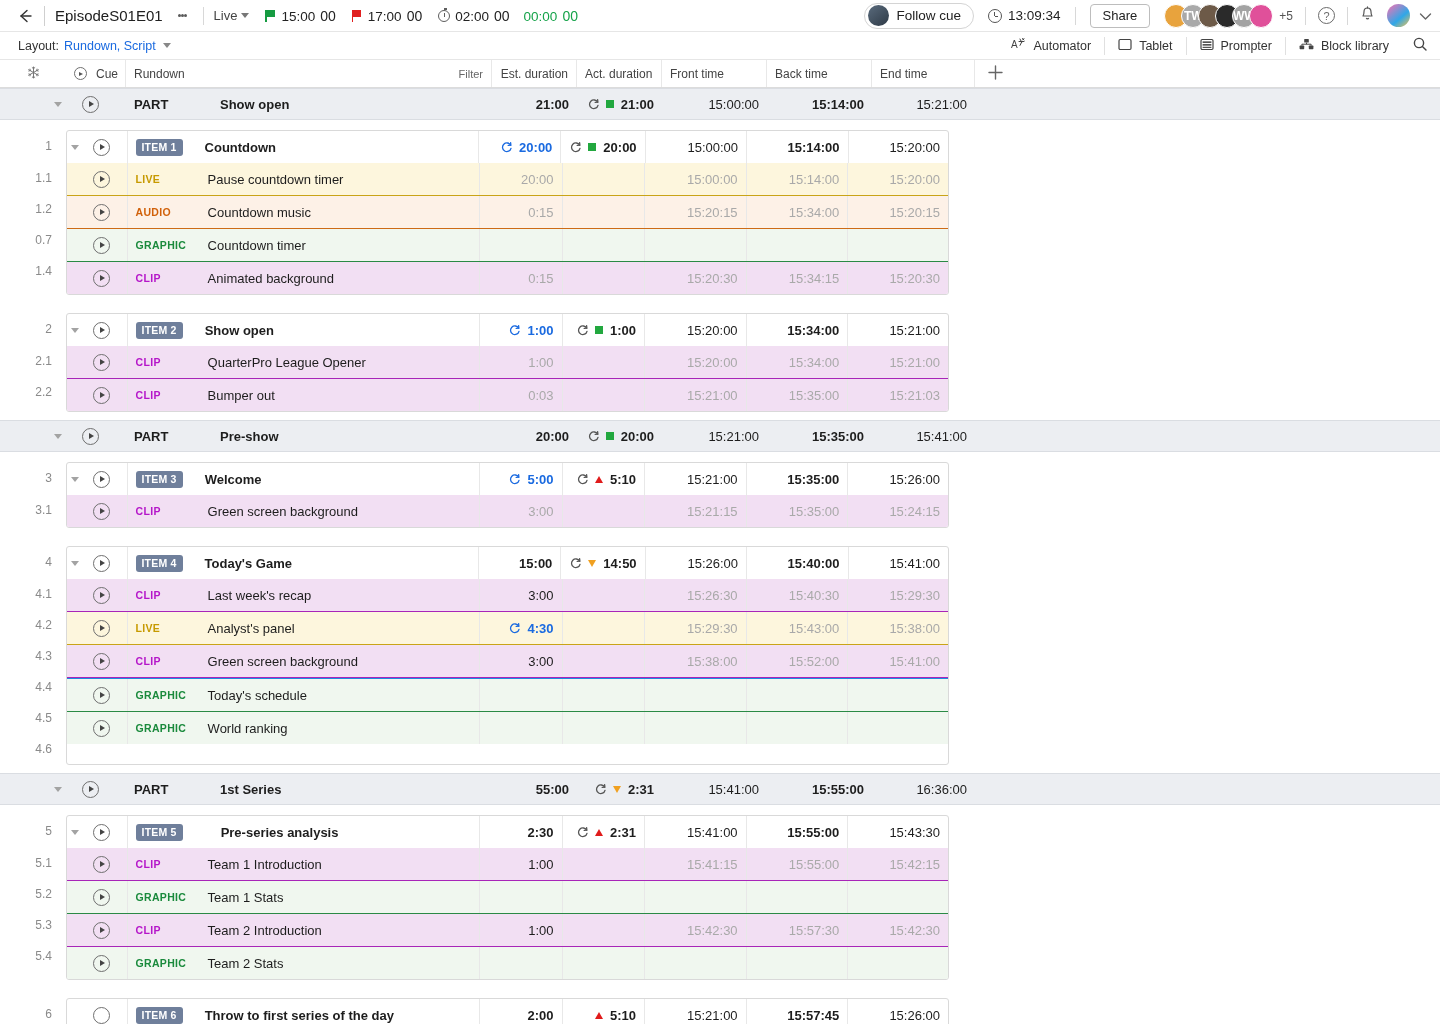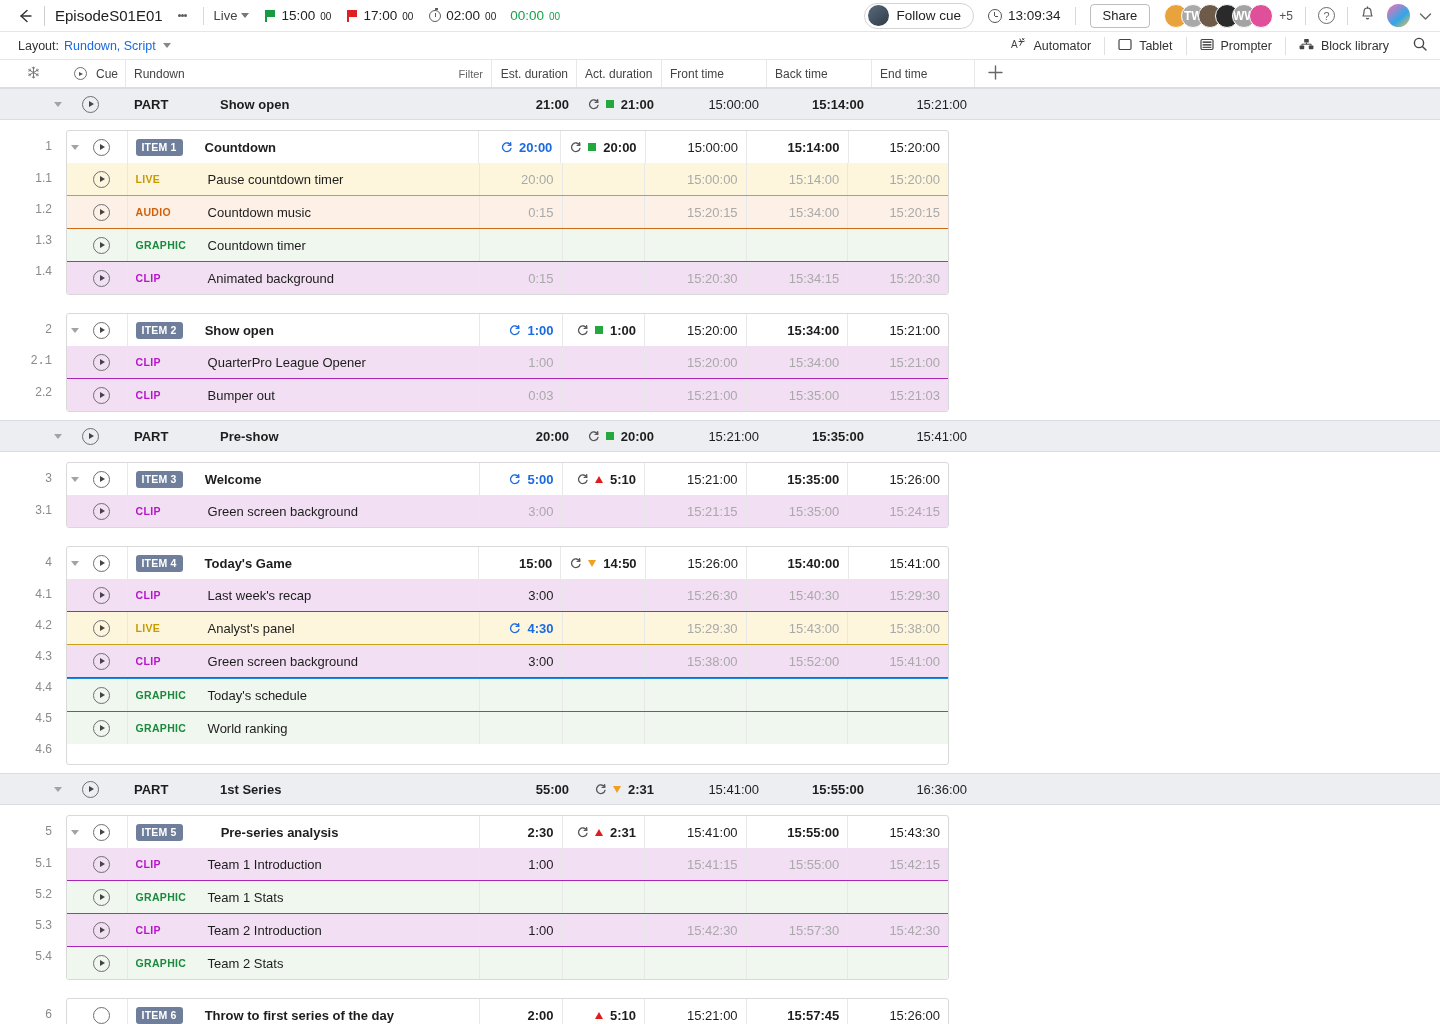--- a/index.html
+++ b/index.html
@@ -27,21 +27,21 @@
   }
   .kebab { width: 20px; height: 22px; display:flex; align-items:center; justify-content:center; margin-left: 10px; }
   .kebab i { display:block; width:3px; height:3px; border-radius:50%; background:#5a5a5a; margin:1px 0; }
   .divider-v { width:1px; height:18px; background:#d8d8d8; margin:0 10px; }
 
   .mode-sel { display:flex; align-items:center; gap:4px; font-size:13px; color:#444; }
   .caret-dn { width:0;height:0;border-left:4px solid transparent;border-right:4px solid transparent;border-top:5px solid #777; }
 
   .timechip { display:flex; align-items:baseline; gap:5px; font-size:13.5px; color:#222; margin-left:16px; }
   .timechip .hm { font-size:13.5px; }
-  .timechip .ss { font-size:10px; }
+  .timechip .ss { font-size:14px; }
   .flag { width:11px; height:12px; position:relative; display:inline-block; align-self:center; }
   .flag::before{content:"";position:absolute;left:0;top:0;width:1.6px;height:12px;background:currentColor;}
   .flag::after{content:"";position:absolute;left:1.6px;top:0.5px;width:8px;height:6.5px;background:currentColor;}
   .flag.green{color:#169b42;} .flag.red{color:#e02020;}
   .stopwatch{width:12px;height:12px;border:1.3px solid #5e5e5e;border-radius:50%;position:relative;align-self:center;}
   .stopwatch::before{content:"";position:absolute;left:4.6px;top:-3px;width:3px;height:2.2px;background:#5e5e5e;}
   .stopwatch::after{content:"";position:absolute;left:4.4px;top:2px;width:1.2px;height:4px;background:#5e5e5e;}
   .green-time{color:#16a34a;}
 
   .spacer { flex: 1; }
@@ -404,21 +404,21 @@
         <div class="c back num-dk num-bold">15:14:00</div>
         <div class="c end num-dk">15:21:00</div>
         <div class="c tail"></div>
       </div>
       <div class="spacerrow"></div>
       <div class="gwrap">
         <div class="gnums">
           <div class="gnum">1</div>
           <div class="gnum" style="height: 31px;">1.1</div>
           <div class="gnum" style="height: 31px;">1.2</div>
-          <div class="gnum" style="height: 31px;">1.3</div>
+          <div class="gnum" style="height: 31px;">0.7</div>
           <div class="gnum">1.4</div>
         </div>
         <div class="itemgroup" style="margin-left: 0px;">
           <div class="row">
             <div style="width: 16px; flex: 0 0 auto; display: flex; align-items: center; justify-content: center;">
               <span class="tri"></span>
             </div>
             <div class="c cue" style="width: 46px; padding-left: 0px;">
               <span class="playc" style="margin-left: 10px;">
                 <i></i>
@@ -537,21 +537,21 @@
             <div class="c back num-dim">15:34:15</div>
             <div class="c end num-dim">15:20:30</div>
           </div>
         </div>
       </div>
       <div class="spacerrow" style="height: 8px;"></div>
       <div class="spacerrow"></div>
       <div class="gwrap">
         <div class="gnums">
           <div class="gnum">2</div>
-          <div class="gnum" style="height: 31px; font-family: Liberation Mono, monospace;">2.1</div>
+          <div class="gnum" style="height: 31px;">2.1</div>
           <div class="gnum">2.2</div>
         </div>
         <div class="itemgroup" style="margin-left: 0px;">
           <div class="row">
             <div style="width: 16px; flex: 0 0 auto; display: flex; align-items: center; justify-content: center;">
               <span class="tri"></span>
             </div>
             <div class="c cue" style="width: 46px; padding-left: 0px;">
               <span class="playc" style="margin-left: 10px;">
                 <i></i>

